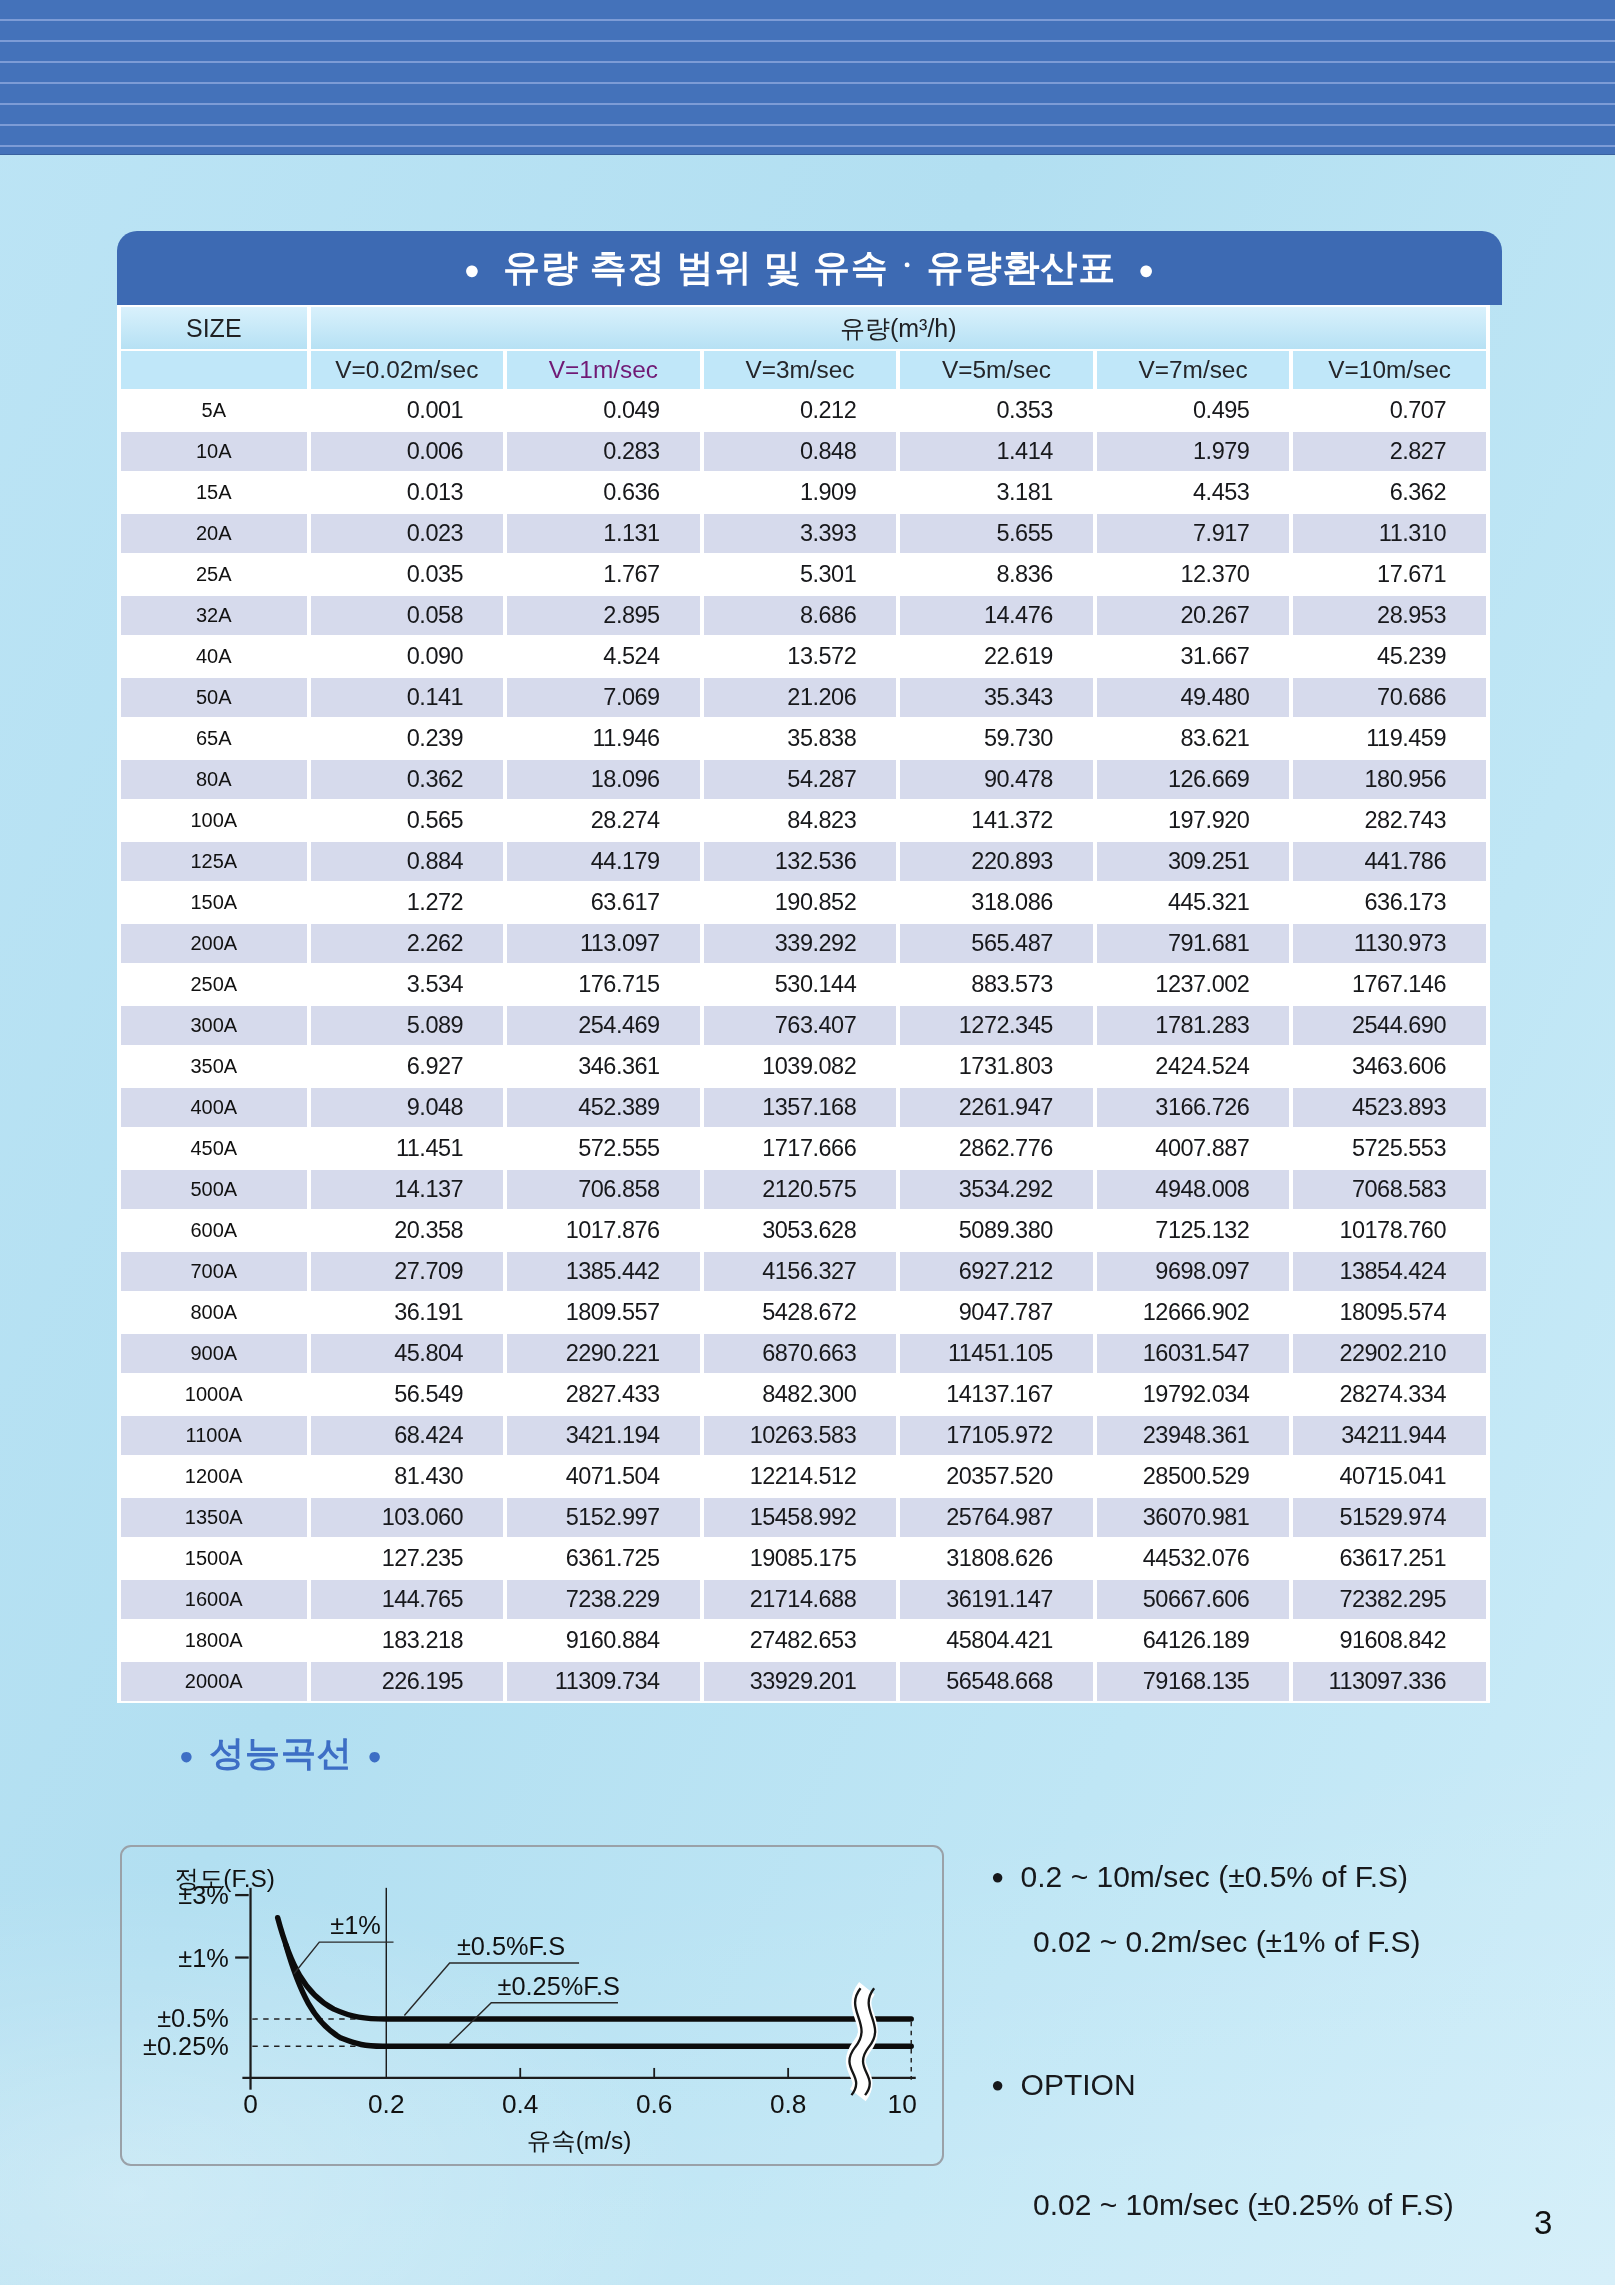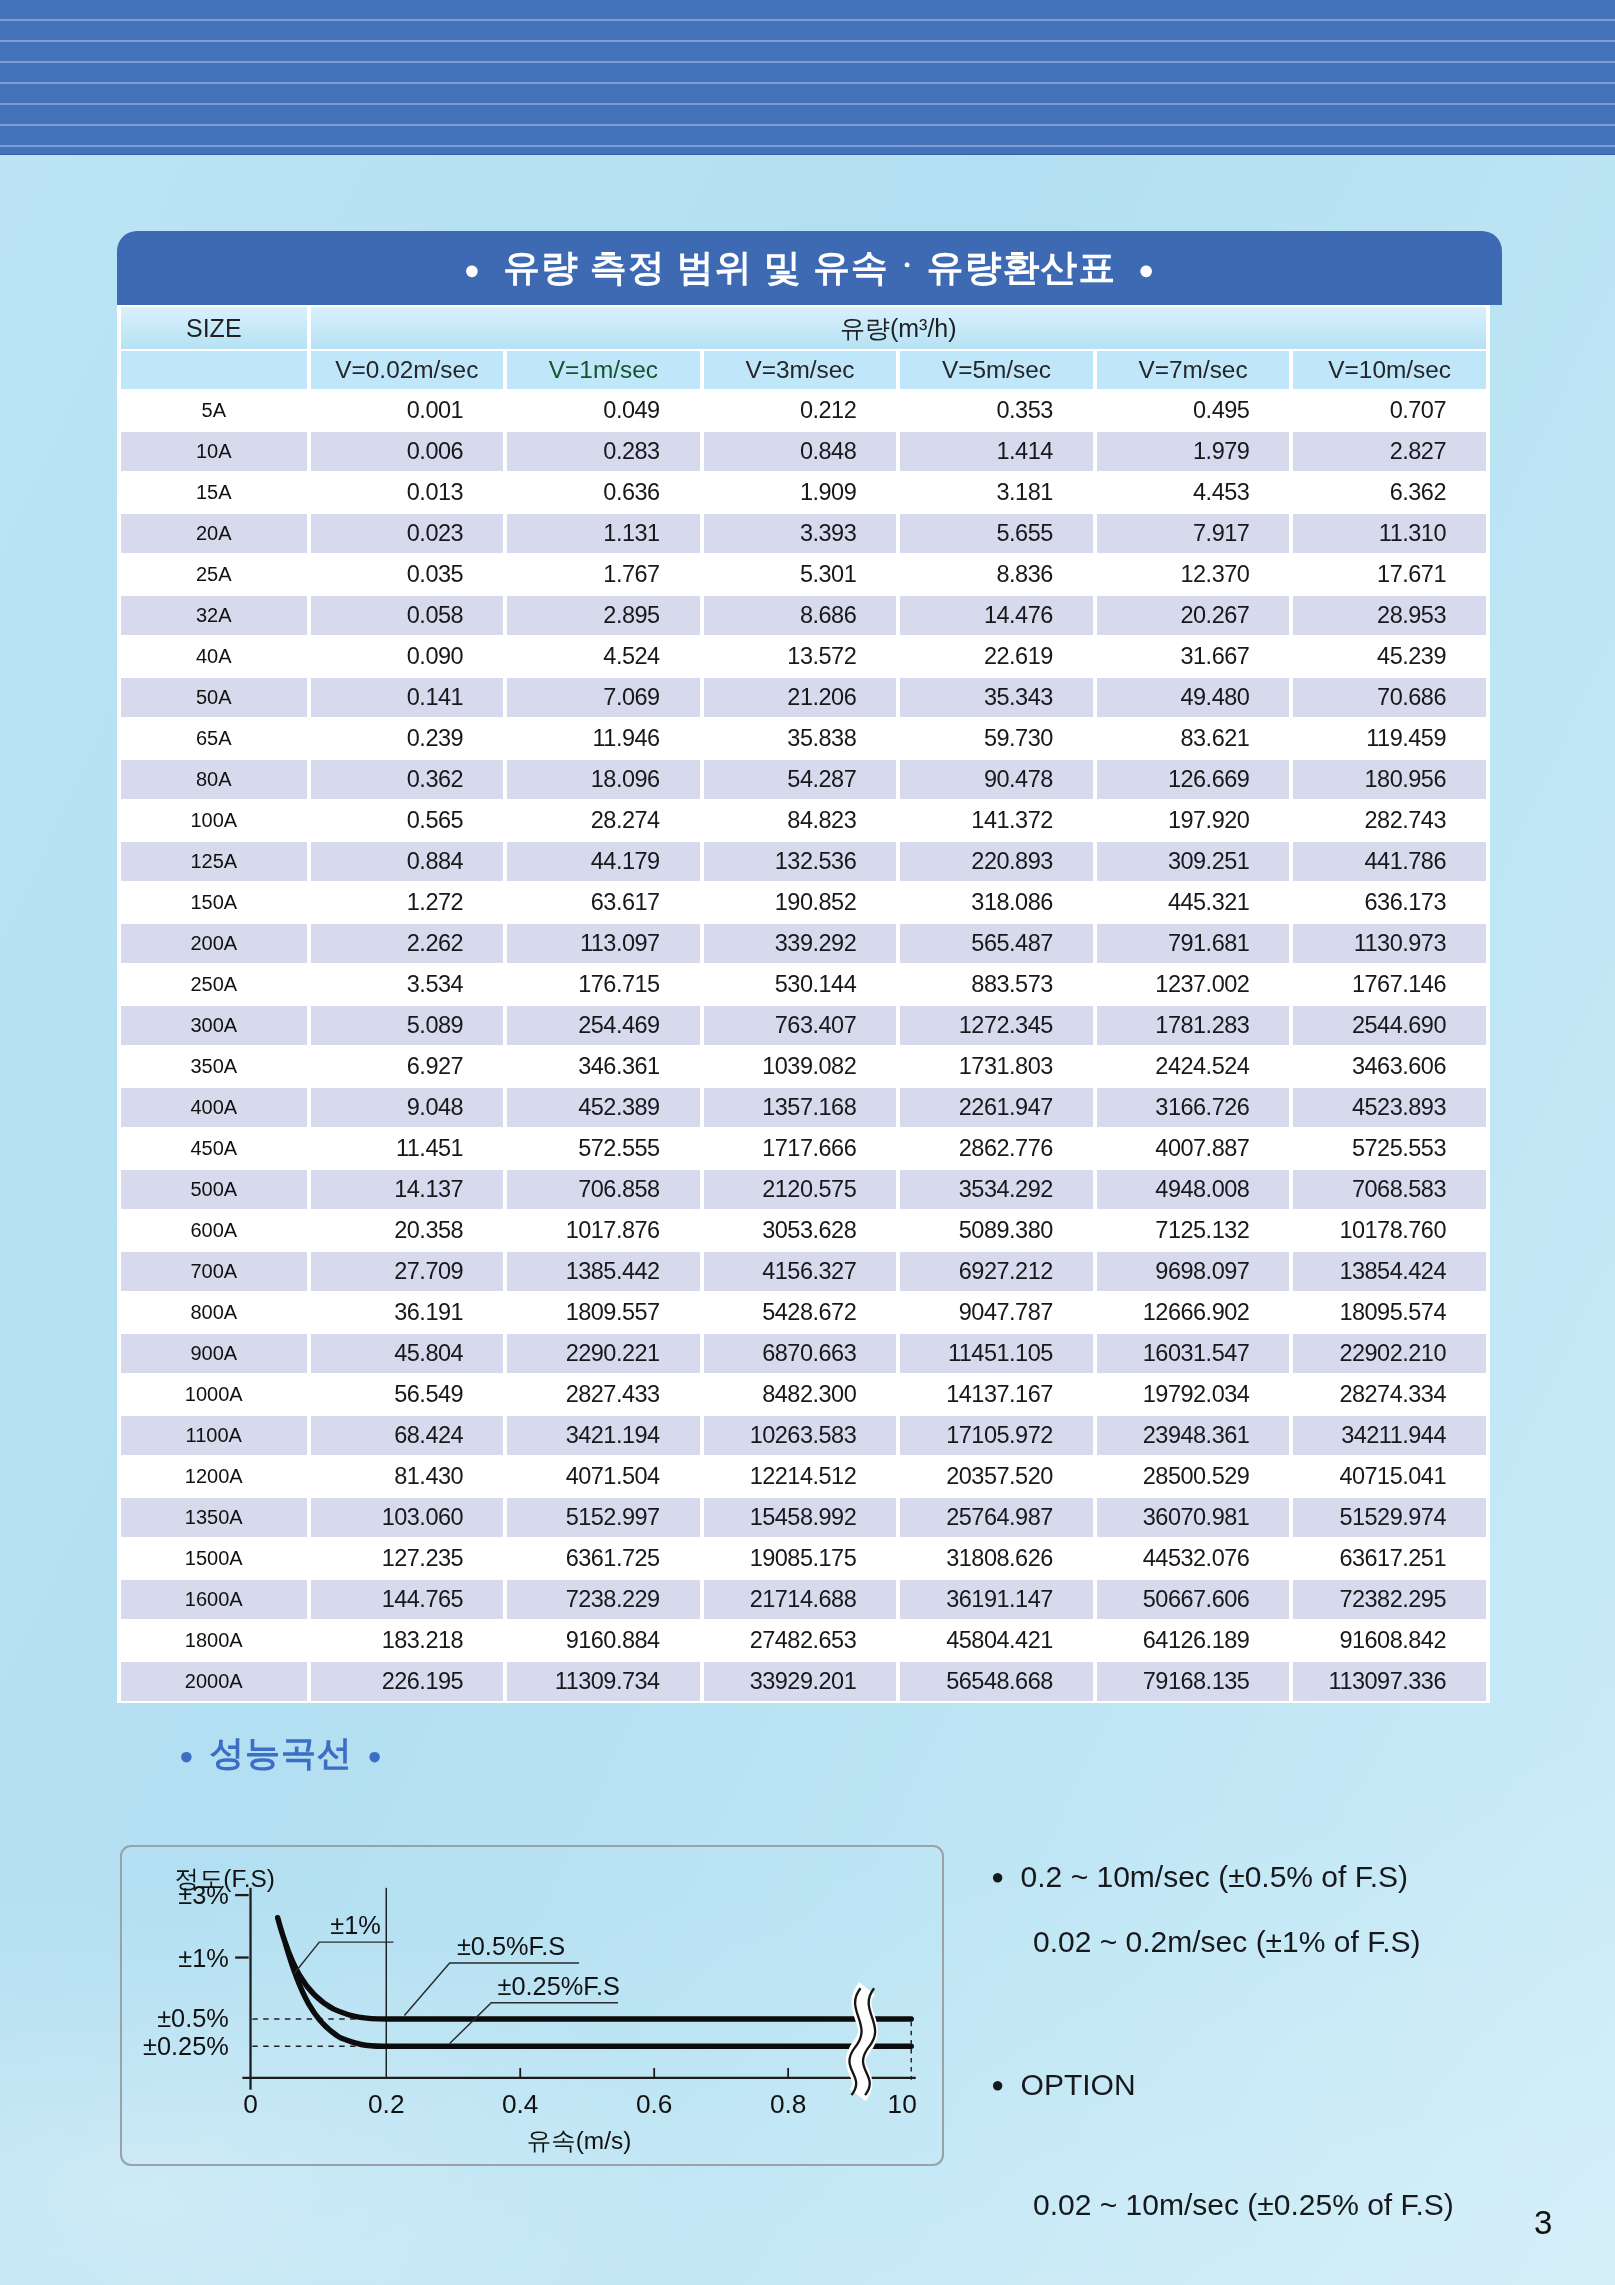--- a/index.html
+++ b/index.html
@@ -39,21 +39,21 @@
   table.flow col.c-val{width:192px;}
   table.flow th,table.flow td{overflow:hidden;white-space:nowrap;}
   th.h1{
     height:40px;font-size:25px;font-weight:normal;color:#1f2023;
     background:linear-gradient(#d9f1fc,#b6e1f4);
   }
   th.h2{
     height:36px;font-size:24.4px;font-weight:normal;color:#25262a;
     background:#c0e7f9;
   }
-  th.red,td.red{color:#14532d;}
+  th.red,td.red{color:#701a75;}
   td.val{
     height:37px;font-size:23.5px;color:#17181b;letter-spacing:-0.5px;
     text-align:right;padding-right:40px;background:#ffffff;
   }
   td.size{
     height:37px;font-size:20px;color:#111;font-weight:500;
     text-align:center;background:#ffffff;
   }
   tr.alt td{background:#d6daec;}
   

